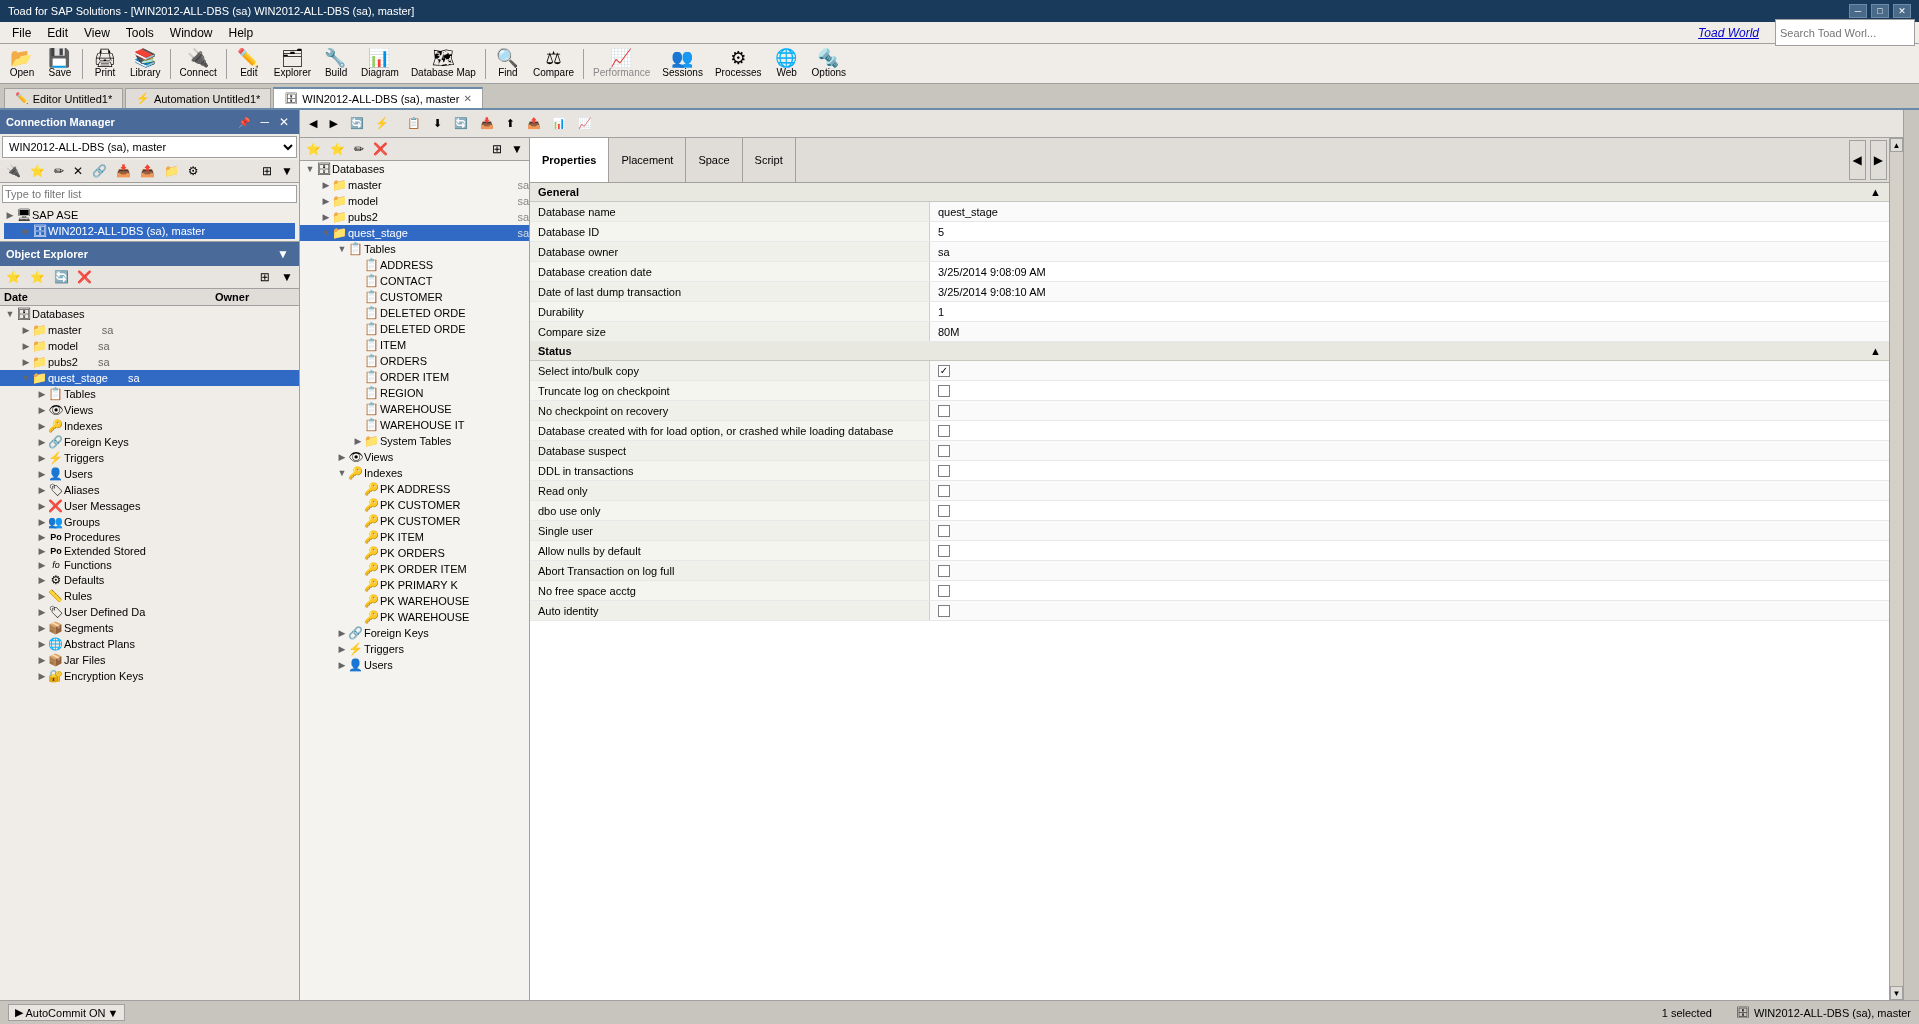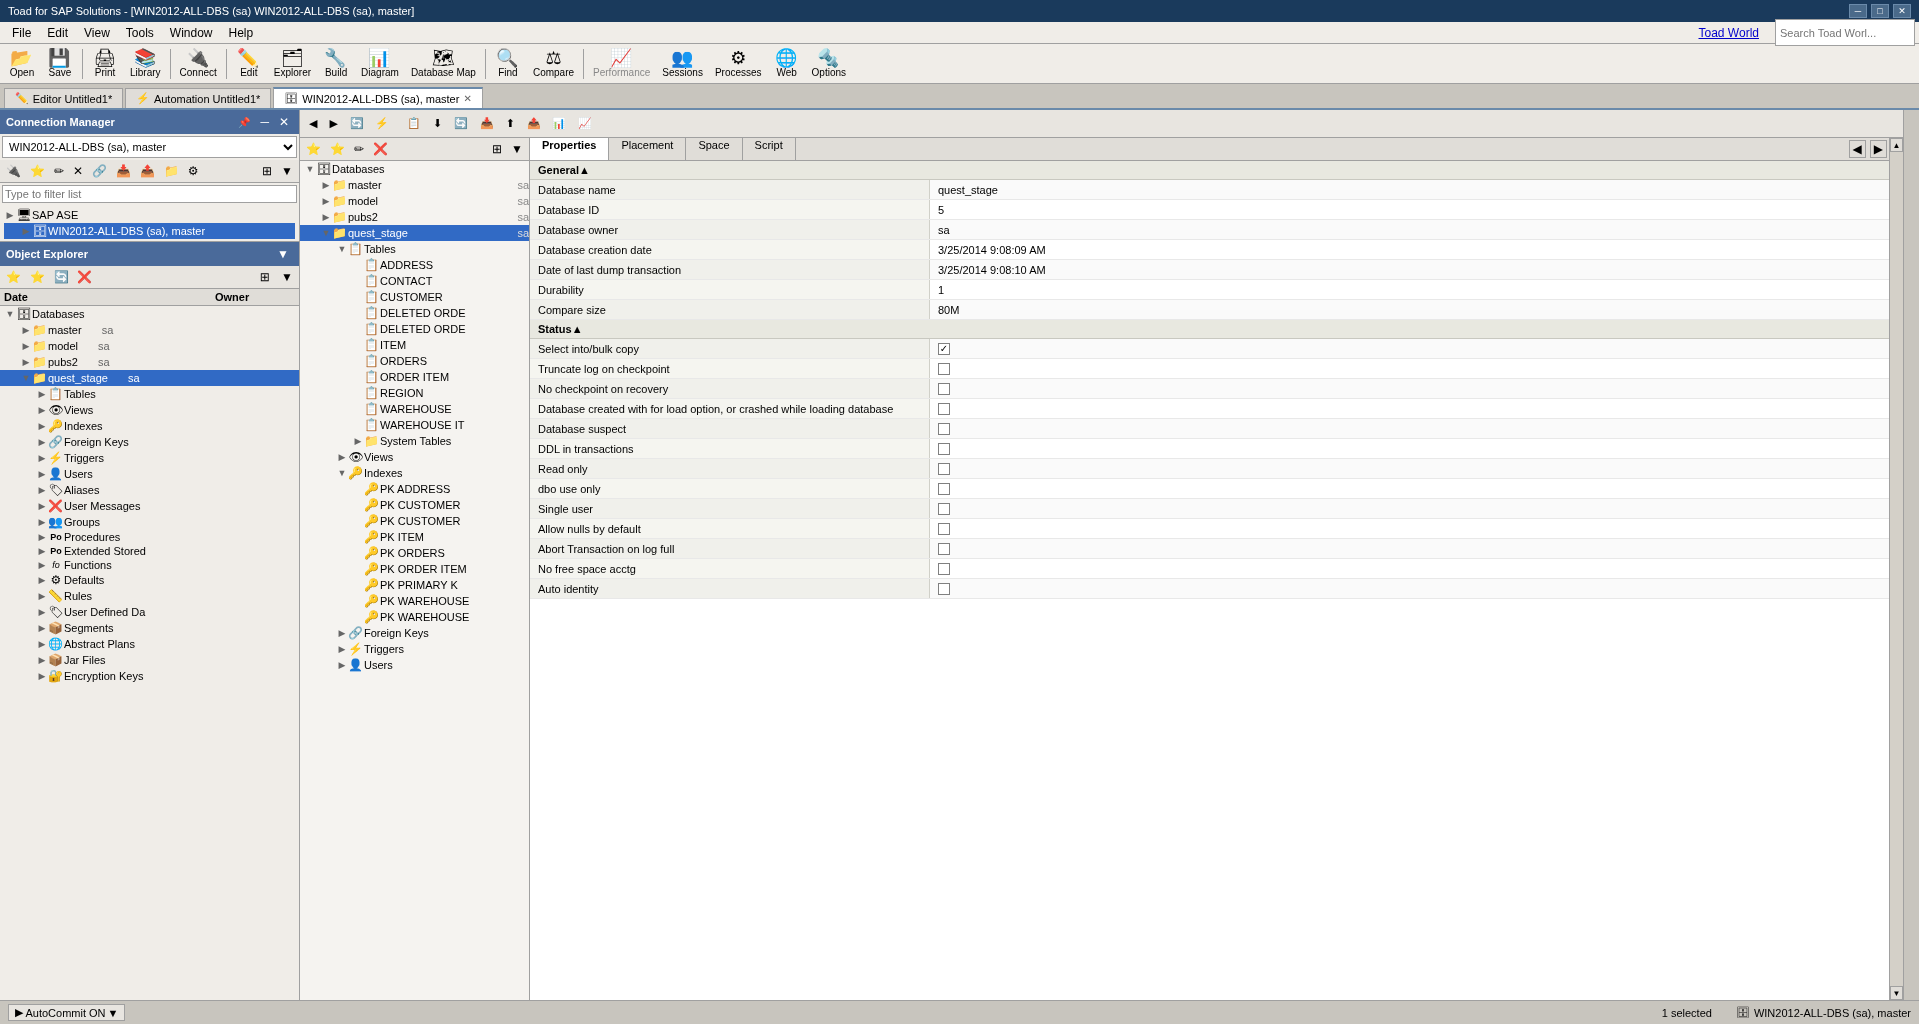--- a/index.html
+++ b/index.html
@@ -68,25 +68,25 @@
     
     .content-area { display: flex; flex: 1; overflow: hidden; }
 
     
     .middle-tree { width: 230px; background: #f5f3f0; border-right: 1px solid #a0a0a0; display: flex; flex-direction: column; overflow: hidden; }
     .middle-tree-toolbar { background: #e8e5e0; padding: 2px; display: flex; gap: 1px; border-bottom: 1px solid #a0a0a0; }
 
     
     .props-panel { flex: 1; display: flex; flex-direction: column; overflow: hidden; }
     .props-tabs { display: flex; background: #e0ddd8; border-bottom: 1px solid #a0a0a0; }
-    .props-tab { padding: 1px 12px; font-size: 11px; cursor: pointer; border-right: 1px solid #a0a0a0; }
+    .props-tab { padding: 16px 12px; font-size: 11px; cursor: pointer; border-right: 1px solid #a0a0a0; }
     .props-tab.active { background: #fff; font-weight: bold; }
 
     .props-content { flex: 1; overflow-y: auto; background: #fff; }
-    .section-header { background: #e8e8e0; padding: 3px 8px; font-weight: bold; font-size: 11px; display: flex; align-items: center; justify-content: flex-start; border-bottom: 1px solid #c8c8c0; cursor: pointer; }
+    .section-header { background: #e8e8e0; padding: 3px 8px; font-weight: bold; font-size: 11px; display: flex; align-items: center; justify-content: space-between; border-bottom: 1px solid #c8c8c0; cursor: pointer; }
     .prop-row { display: flex; border-bottom: 1px solid #e8e8e8; min-height: 20px; }
     .prop-label { width: 400px; padding: 2px 8px; font-size: 11px; color: #000; background: #f5f5f0; border-right: 1px solid #d0d0c8; display: flex; align-items: center; text-align: right; }
     .prop-value { flex: 1; padding: 2px 8px; font-size: 11px; background: #fff; display: flex; align-items: center; }
     .checkbox-val { width: 12px; height: 12px; border: 1px solid #808080; background: #fff; display: flex; align-items: center; justify-content: center; font-size: 10px; }
     .checkbox-val.checked { background: #fff; }
 
     
     .status-bar { background: #c8c5be; height: 24px; display: flex; align-items: center; padding: 0 8px; border-top: 1px solid #a0a0a0; justify-content: space-between; font-size: 11px; }
     .status-left { display: flex; align-items: center; gap: 4px; }
     .autocommit-btn { background: #e8e5e0; border: 1px solid #a0a0a0; padding: 1px 6px; font-size: 11px; cursor: pointer; display: flex; align-items: center; gap: 2px; }
@@ -114,21 +114,21 @@
   </div>
 </div>
 
 <div class="menu-bar">
   <span class="menu-item">File</span>
   <span class="menu-item">Edit</span>
   <span class="menu-item">View</span>
   <span class="menu-item">Tools</span>
   <span class="menu-item">Window</span>
   <span class="menu-item">Help</span>
-  <a class="toad-world-link" style="margin-left: auto;">Toad World</a>
+  <a class="toad-world-link" style="margin-left: auto; font-style: italic;">Toad World</a>
   <input class="search-box" style="margin-left: 8px;" placeholder="Search Toad Worl...">
 </div>
 
 <div class="toolbar">
   <button class="toolbar-btn">
     <span class="toolbar-icon">📂</span>
     <span class="toolbar-label">Open</span>
   </button>
   <button class="toolbar-btn">
     <span class="toolbar-icon">💾</span>

